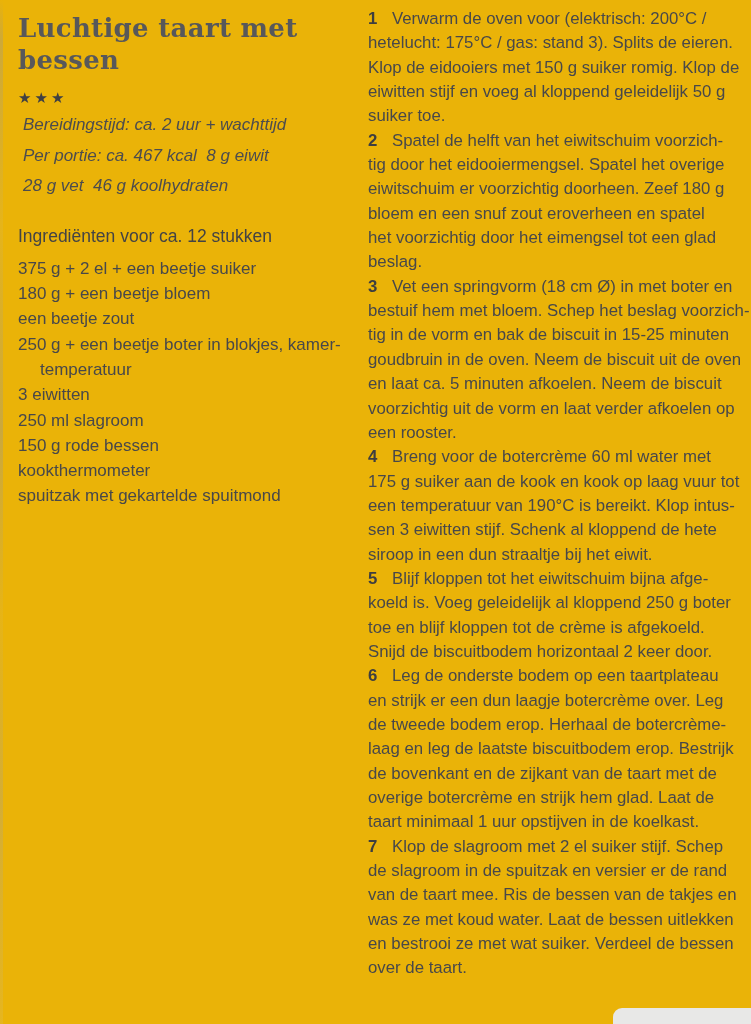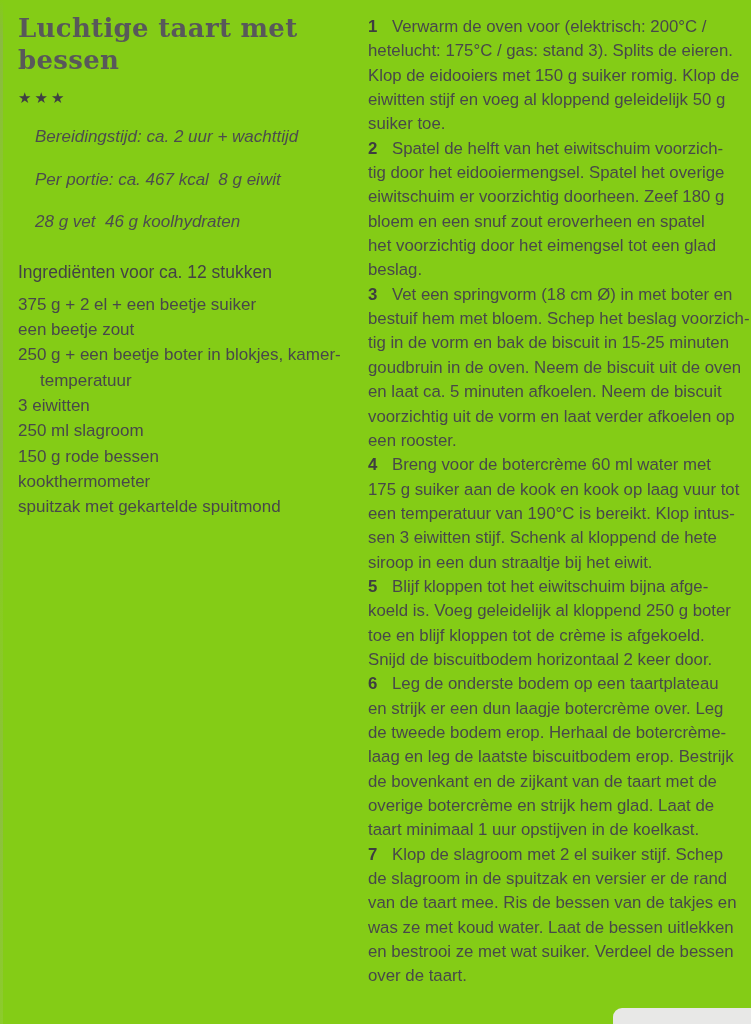--- a/index.html
+++ b/index.html
@@ -4,21 +4,21 @@
 <style>
   html, body {
     margin: 0;
     padding: 0;
     background: #f6f6f5;
   }
   .page {
     position: relative;
     width: 751px;
     height: 1024px;
-    background: #84cc16;
+    background: #eab308;
     overflow: hidden;
     font-family: "Liberation Sans", sans-serif;
     color: #4a4a4c;
   }
   
   .edge-left-artifact {
     position: absolute;
     left: 0; top: 0;
     width: 3px; height: 100%;
     background: linear-gradient(to bottom,
@@ -55,21 +55,21 @@
   .difficulty {
     margin-top: 13px;
     font-size: 15px;
     letter-spacing: 3px;
     color: #404043;
   }
   .meta {
     margin-top: 3px;
   }
   .meta-line {
-    margin: 17px;
+    margin: 5px;
     font-style: italic;
     font-size: 17px;
     line-height: 25.6px;
     white-space: pre-wrap;
     color: #4c4c4e;
   }
   .ingredients-heading {
     margin: 24px 0 0 0;
     font-size: 17.5px;
     line-height: 26px;
@@ -87,21 +87,21 @@
     white-space: pre-line;
     padding-left: 22px;
     text-indent: -22px;
     color: #48484a;
   }
   .ingredient-item.equipment {
   }
   
   .col-right {
     position: absolute;
-    left: 368px; top: 15px;
+    left: 368px; top: 7px;
     width: 380px;
   }
   .step {
     margin: 0;
     font-size: 16.8px;
     line-height: 24.35px;
     color: #48484a;
   }
   .step-number {
     display: inline-block;
@@ -124,20 +124,21 @@
     <h1 class="recipe-title">Luchtige taart met bessen</h1>
     <div class="difficulty">★★★</div>
     <div class="meta">
       <p class="meta-line">Bereidingstijd: ca. 2 uur + wachttijd</p>
       <p class="meta-line">Per portie: ca. 467 kcal  8 g eiwit</p>
       <p class="meta-line">28 g vet  46 g koolhydraten</p>
     </div>
     <h2 class="ingredients-heading">Ingrediënten voor ca. 12 stukken</h2>
     <ul class="ingredients-list">
       <li class="ingredient-item">375 g + 2 el + een beetje suiker</li>
+      <li class="ingredient-item">180 g + een beetje bloem</li>
       <li class="ingredient-item">een beetje zout</li>
       <li class="ingredient-item">250 g + een beetje boter in blokjes, kamer-
 temperatuur</li>
       <li class="ingredient-item">3 eiwitten</li>
       <li class="ingredient-item">250 ml slagroom</li>
       <li class="ingredient-item">150 g rode bessen</li>
       <li class="ingredient-item equipment">kookthermometer</li>
       <li class="ingredient-item equipment">spuitzak met gekartelde spuitmond</li>
     </ul>
   </div>

